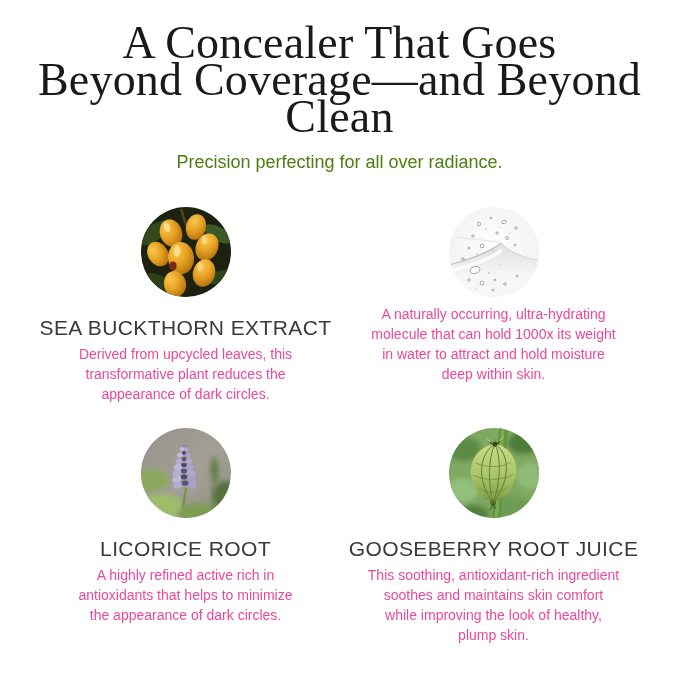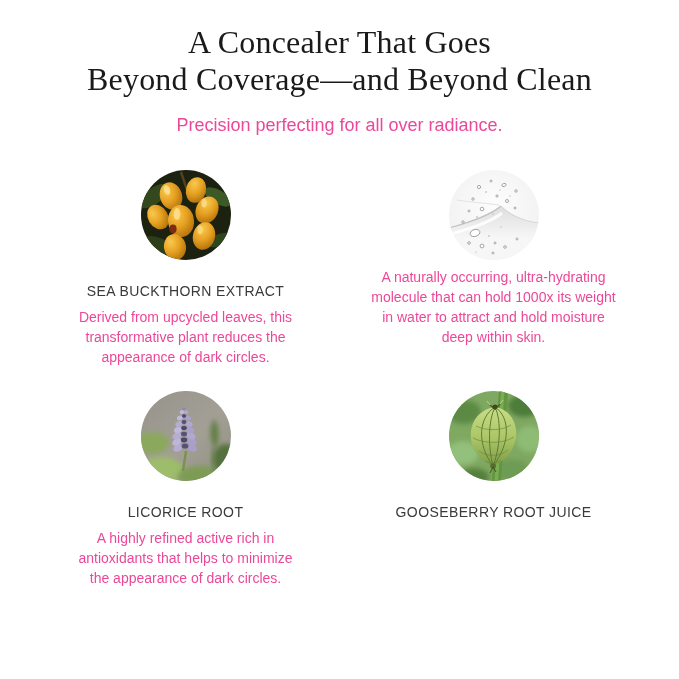--- a/index.html
+++ b/index.html
@@ -9,51 +9,51 @@
     height: 679px;
     background: #ffffff;
     font-family: "Liberation Sans", sans-serif;
     overflow: hidden;
   }
   .header { text-align: center; padding-top: 24px; }
   .title {
     margin: 0;
     font-family: "Liberation Serif", serif;
     font-weight: 400;
-    font-size: 32px;
+    font-size: 46px;
     line-height: 37px;
     color: #1a1a1a;
     white-space: pre-line;
     letter-spacing: 0.2px;
   }
   .subtitle {
     margin: 15px 0 0 0;
     font-size: 18px;
     line-height: 24px;
-    color: #ec4899;
+    color: #4d7c0f;
   }
   .grid {
     display: grid;
     grid-template-columns: 292px 292px;
     column-gap: 16px;
     row-gap: 24px;
     justify-content: center;
     margin-top: 33px;
   }
   .card { text-align: center; }
   .circle {
     width: 90px; height: 90px;
     margin: 0 auto;
     border-radius: 50%;
     overflow: hidden;
   }
   .circle svg { display: block; }
   .ing-name {
     margin: 22px 0 0 0;
-    font-size: 14px;
+    font-size: 21px;
     font-weight: 400;
     letter-spacing: 0.4px;
     color: #3a3a3a;
     line-height: 18px;
   }
   .ing-desc {
     margin: 7px 0 0 0;
     font-size: 14px;
     line-height: 20px;
     color: #ec4899;
@@ -255,16 +255,20 @@
             <path d="M36 70 C 41 73, 48 73, 52 69"></path>
           </g>
           <path d="M39 13 L46 19 L53 12 L46 16 Z" fill="#44541f"></path>
           <circle cx="46" cy="16" r="2.4" fill="#3c4a1e"></circle>
           <path d="M41 14 L38 10 M51 13 L54 9" stroke="#cfd8b0" stroke-width="0.8"></path>
           <ellipse cx="44" cy="75" rx="3" ry="2.4" fill="#4e6327" opacity="0.75"></ellipse>
           <path d="M44 76 L41 82 M44 76 L47 81" stroke="#33431c" stroke-width="0.8"></path>
         </svg>
       </div>
       <h2 class="ing-name">GOOSEBERRY ROOT JUICE</h2>
+      <p class="ing-desc">This soothing, antioxidant-rich ingredient
+soothes and maintains skin comfort
+while improving the look of healthy,
+plump skin.</p>
     </section>
 
   </div>
 </div>
 
 </body></html>

